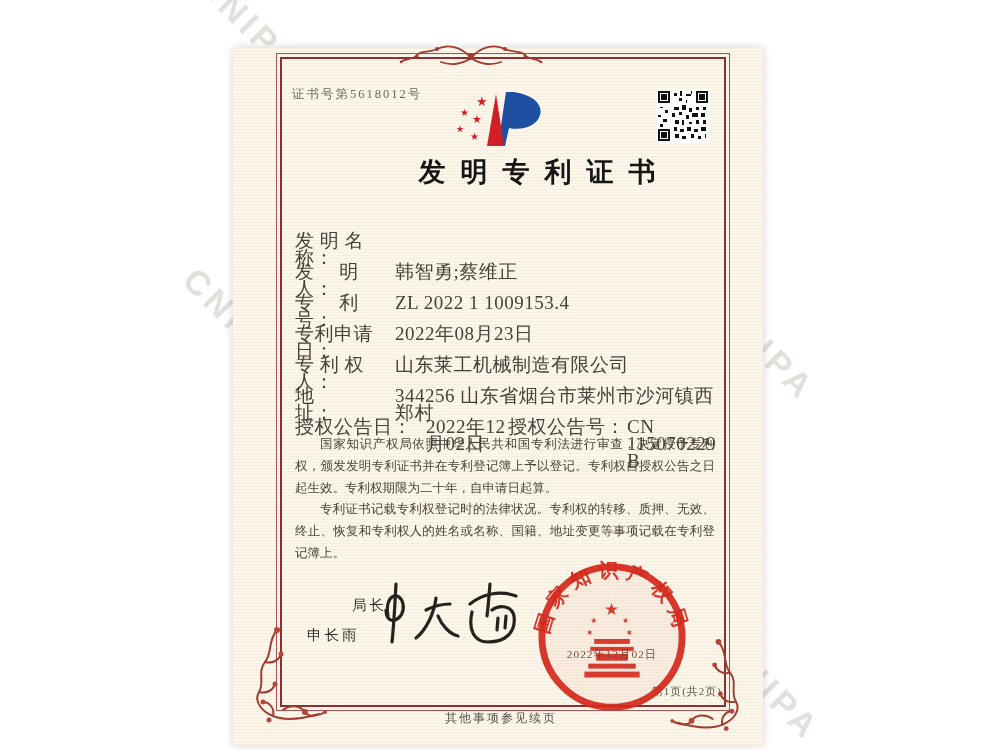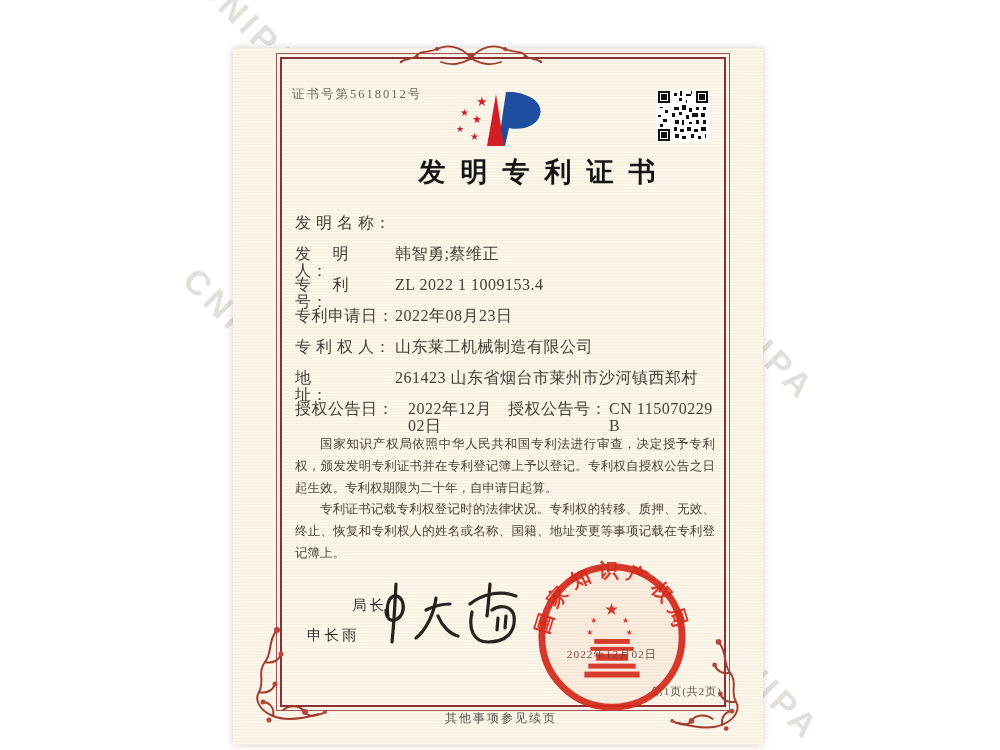--- a/index.html
+++ b/index.html
@@ -22,21 +22,21 @@
 
   .cert-no{position:absolute;left:59px;top:38px;font-size:12.5px;color:#70685d;letter-spacing:2px;}
 
   .logo{position:absolute;left:217px;top:42px;width:96px;height:58px;}
   .qr{position:absolute;left:423px;top:41px;width:50px;height:50px;background:#ffffff;padding:2px;}
 
   .title{position:absolute;left:47px;top:106px;width:442px;text-align:center;
      font-family:"Liberation Sans","DejaVu Sans",sans-serif;font-weight:bold;
      font-size:27px;color:#151515;letter-spacing:15px;text-indent:15px;padding-left:36px;}
 
-  .fields{position:absolute;left:62px;top:166px;width:430px;font-size:16px;color:#45413a;}
+  .fields{position:absolute;left:62px;top:184px;width:430px;font-size:19px;color:#45413a;}
   .frow{height:31px;display:flex;align-items:flex-start;line-height:17px;}
   .flabel{display:inline-block;width:100px;flex:0 0 100px;letter-spacing:.5px;}
   .fvalue{letter-spacing:.5px;}
   .pair1{display:flex;width:213px;flex:0 0 213px;gap:12px;}
   .pair2{display:flex;}
   .pair1 .flabel,.pair2 .flabel{width:auto;flex:0 0 auto;margin-right:2px;}
 
   .paras{position:absolute;left:62px;top:386px;width:420px;font-size:12.5px;
      line-height:1.74;color:#4b433a;text-align:justify;}
   .paras p{margin:0;text-indent:2em;}
@@ -184,21 +184,21 @@
       <div class="frow">
         <span class="flabel">专利申请日：</span>
         <span class="fvalue">2022年08月23日</span>
       </div>
       <div class="frow">
         <span class="flabel">专 利 权 人：</span>
         <span class="fvalue">山东莱工机械制造有限公司</span>
       </div>
       <div class="frow">
         <span class="flabel">地　　　 址：</span>
-        <span class="fvalue">261423 山东省烟台市莱州市沙河镇西郑村</span>
+        <span class="fvalue">344256 山东省烟台市莱州市沙河镇西郑村</span>
       </div>
       <div class="frow">
         <span class="pair1">
           <span class="flabel">授权公告日：</span>
           <span class="fvalue">2022年12月02日</span>
         </span>
         <span class="pair2">
           <span class="flabel">授权公告号：</span>
           <span class="fvalue">CN 115070229 B</span>
         </span>

